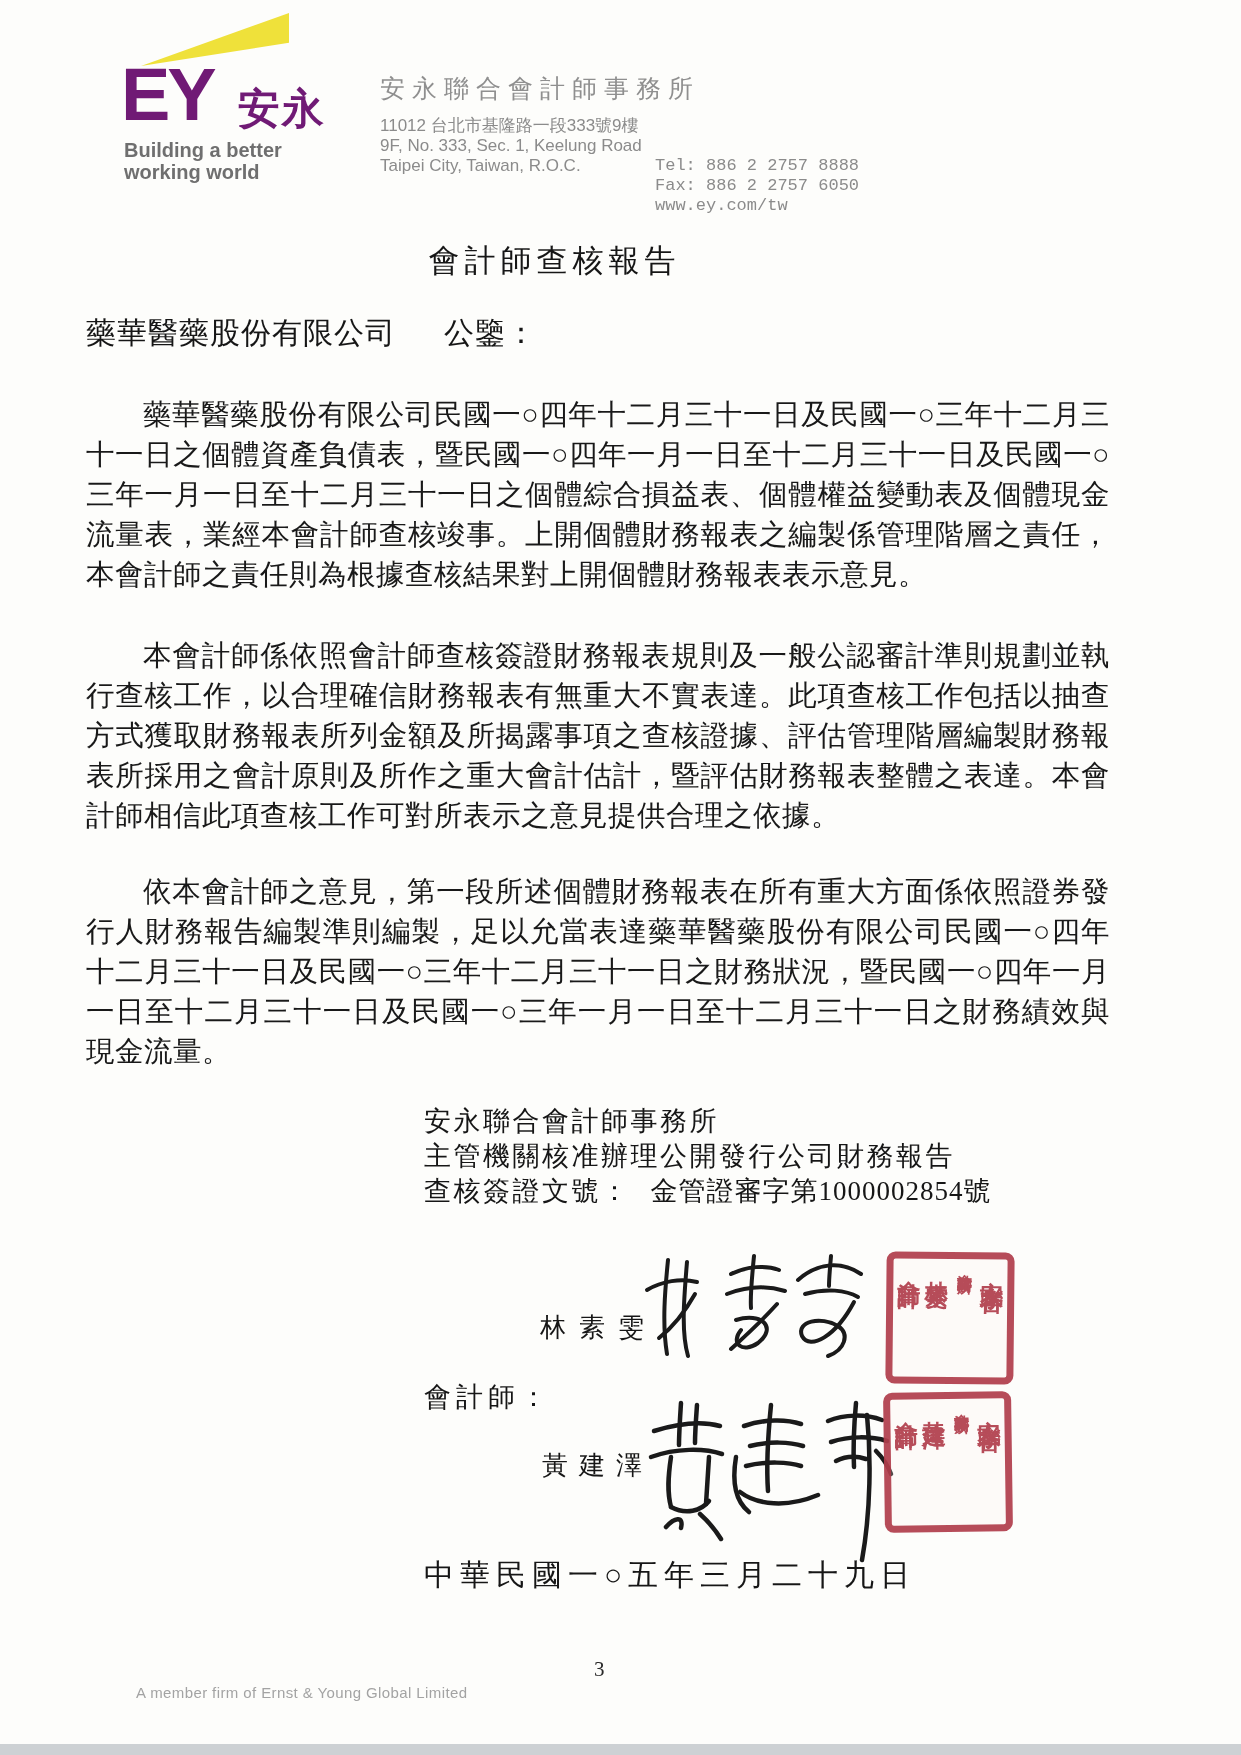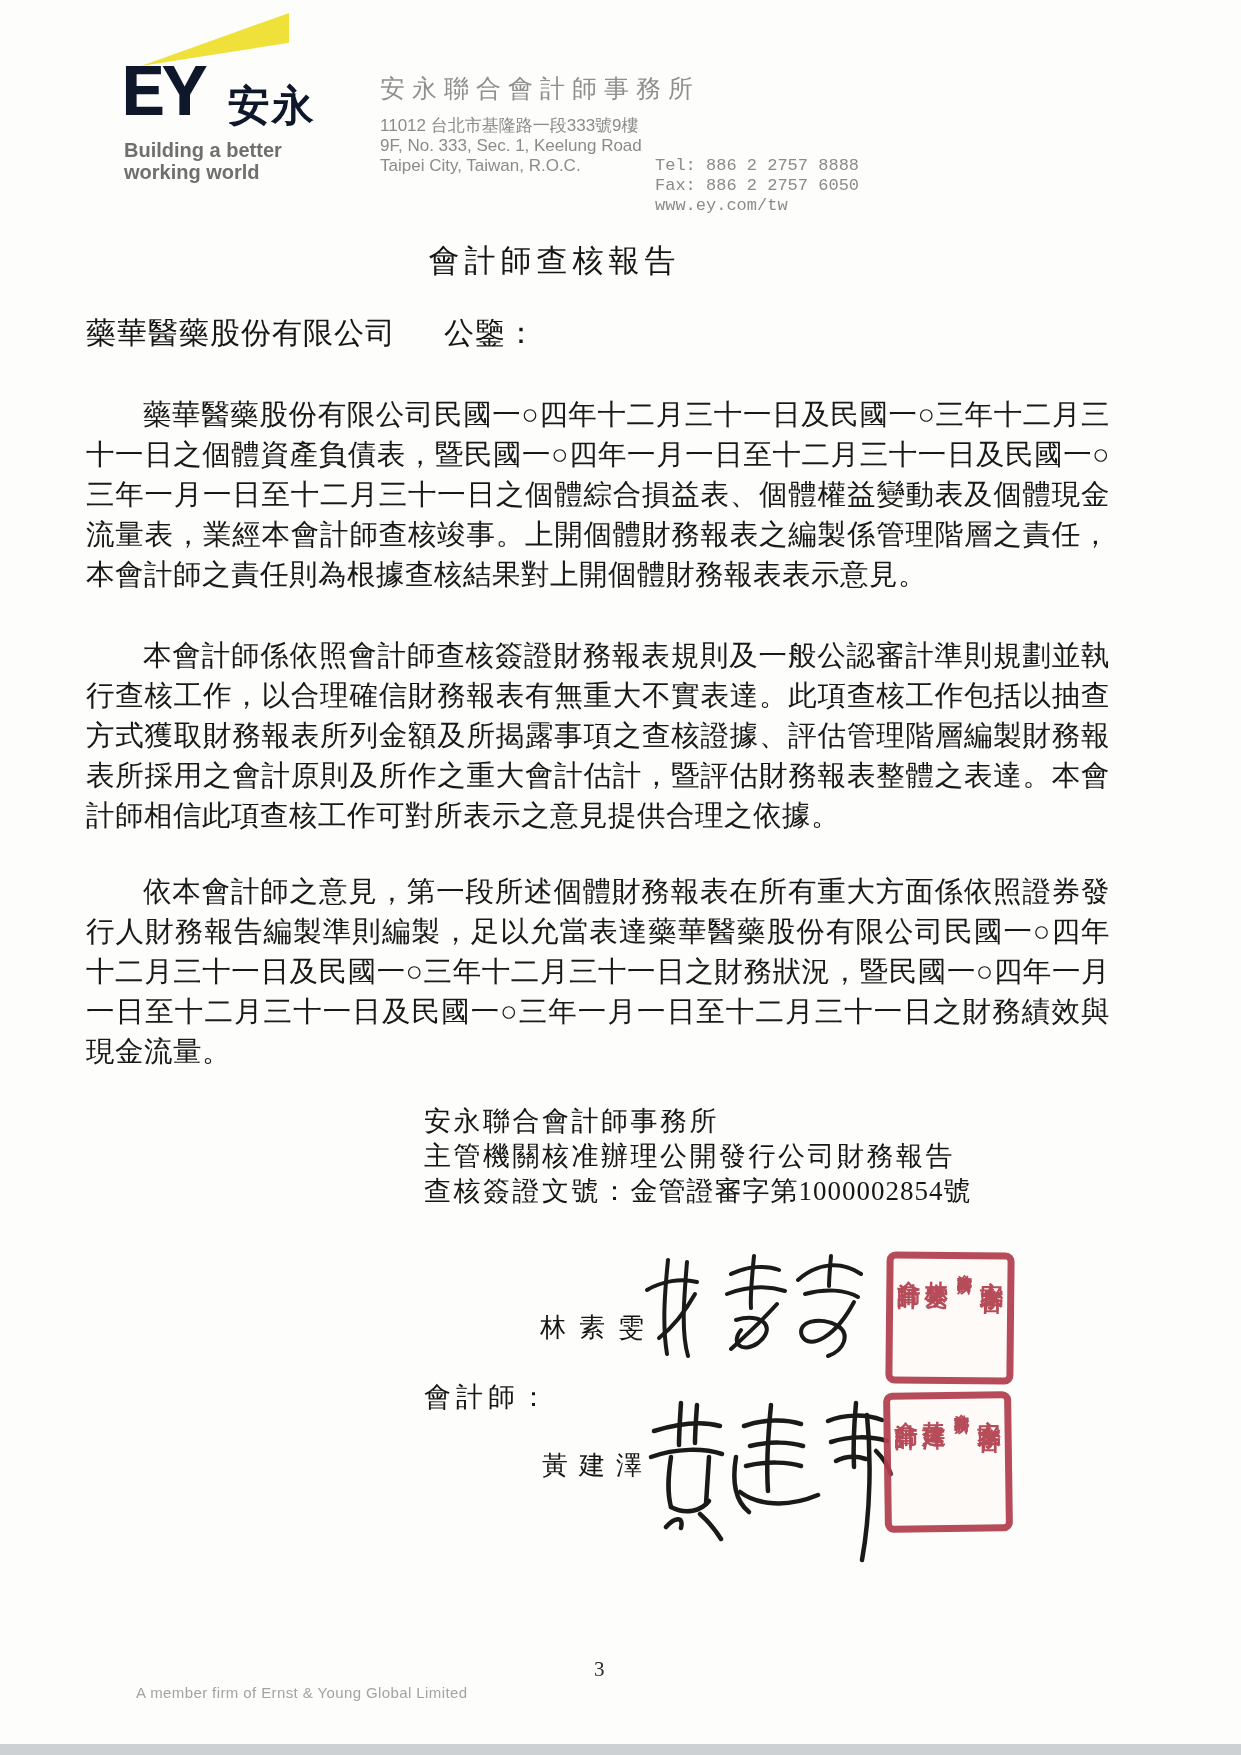--- a/index.html
+++ b/index.html
@@ -6,21 +6,21 @@
   .page{
     position:relative;width:1241px;height:1755px;margin:0 auto;
     background:#fdfdfb;overflow:hidden;
     font-family:"Liberation Serif","DejaVu Serif",serif;color:#1b1b1b;
   }
   .abs{position:absolute;}
   
   .beam{left:141px;top:13px;width:148px;height:53px;
     clip-path:polygon(0% 100%,100% 0%,100% 56%);background:#efe13a;}
   .eyrow{left:121px;top:58px;display:flex;align-items:flex-end;
-    font-family:Liberation Mono, monospace;color:#0f172a;justify-content:center;}
+    font-family:Liberation Sans, sans-serif;color:#701a75;justify-content:center;}
   .eyrow .ey{font-size:74px;font-weight:800;line-height:74px;letter-spacing:-3px;}
   .eyrow .cn{font-size:42px;font-weight:700;line-height:46px;margin-left:24px;letter-spacing:2px;}
   .tagline{left:124px;top:139px;font-family:"Liberation Sans","DejaVu Sans",sans-serif;
     font-weight:700;font-size:20px;line-height:22px;color:#6f6f6f;}
   .firm-cn{left:380px;top:72px;font-size:25px;color:#8f8f8f;letter-spacing:7px;
     font-family:"Liberation Sans","DejaVu Sans",sans-serif;}
   .addr{left:380px;top:116px;font-size:17px;line-height:20px;color:#8b8b8b;
     font-family:"Liberation Sans","DejaVu Sans",sans-serif;}
   .contact{left:655px;top:120px;font-size:17px;line-height:20px;color:#8b8b8b;
     font-family:Liberation Mono, monospace;margin-top:36px;}
@@ -30,21 +30,21 @@
   .salutation{left:86px;top:313px;font-size:30px;letter-spacing:1px;color:#161616;white-space:nowrap;}
   .salutation .hono{margin-left:48px;}
   .para{left:86px;width:1024px;font-size:28.5px;line-height:40px;text-align:justify;
     text-indent:2em;letter-spacing:0.5px;color:#191919;}
   .p1{top:395px;} .p2{top:636px;} .p3{top:872px;}
   
   .cl{font-size:27px;letter-spacing:2.5px;color:#161616;white-space:nowrap;}
   .cl1{left:424px;top:1103px;}
   .cl2{left:424px;top:1138px;}
   .cl3{left:424px;top:1173px;}
-  .cl3 .refno{letter-spacing:1px;}
+  .cl3 .refno{margin-left:20px;letter-spacing:1px;}
   .cl4{left:612px;top:1208px;letter-spacing:1px;}
   .acct-label{left:424px;top:1379px;font-size:27px;letter-spacing:5px;color:#161616;}
   .pname1{left:540px;top:1310px;font-size:26px;letter-spacing:13px;color:#161616;white-space:nowrap;}
   .pname2{left:542px;top:1448px;font-size:26px;letter-spacing:11px;color:#161616;white-space:nowrap;}
   .date-line{left:424px;top:1555px;font-size:30px;letter-spacing:6px;color:#161616;white-space:nowrap;}
   
   .seal{width:110px;height:112px;border:7px solid #b13e4c;border-radius:9px;
     display:flex;flex-direction:row-reverse;justify-content:space-between;
     padding:3px 2px;opacity:0.92;background:rgba(255,240,240,0.25);}
   .seal1{left:886px;top:1252px;transform:rotate(0.6deg);}
@@ -160,18 +160,19 @@
     <div class="seal-col">林素雯</div>
     <div class="seal-col">會計師</div>
   </div>
   <div class="abs seal seal2">
     <div class="seal-col">安永聯合</div>
     <div class="seal-col long">會計師事務所</div>
     <div class="seal-col">黃建澤</div>
     <div class="seal-col">會計師</div>
   </div>
 
+  <div class="abs date-line">中華民國一○五年三月二十九日</div>
 
   <div class="abs member">A member firm of Ernst &amp; Young Global Limited</div>
   <div class="abs pageno">3</div>
   <div class="abs scan-strip"></div>
 
 </div>
 
 </body></html>

